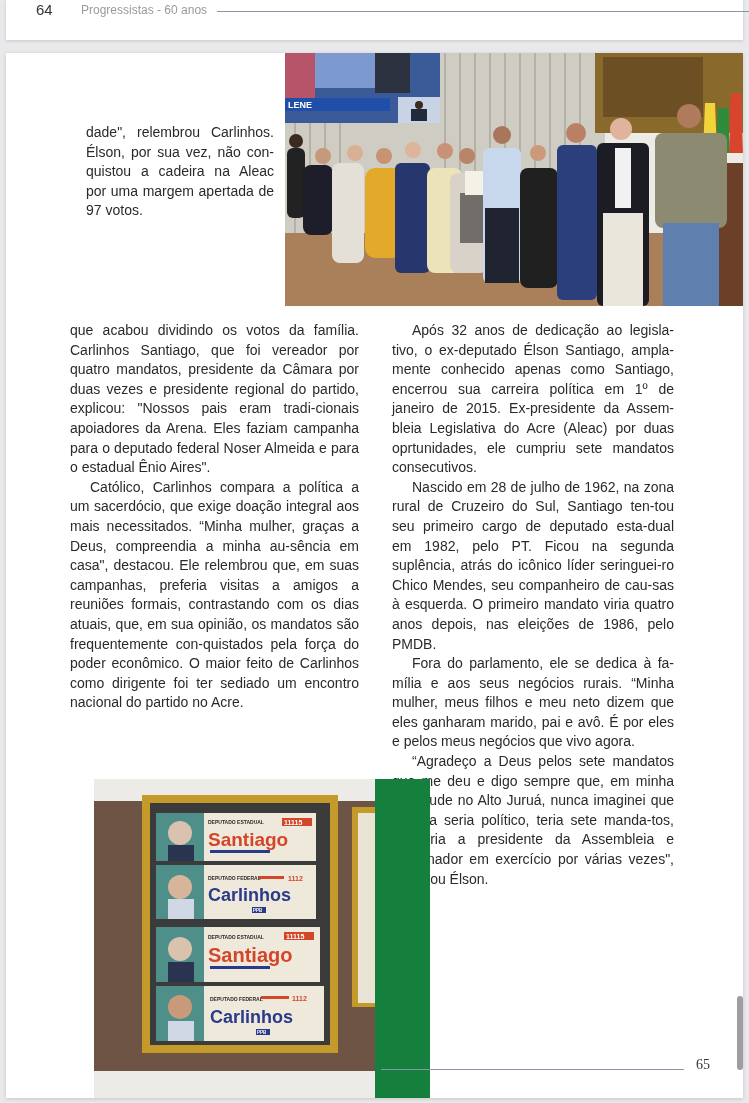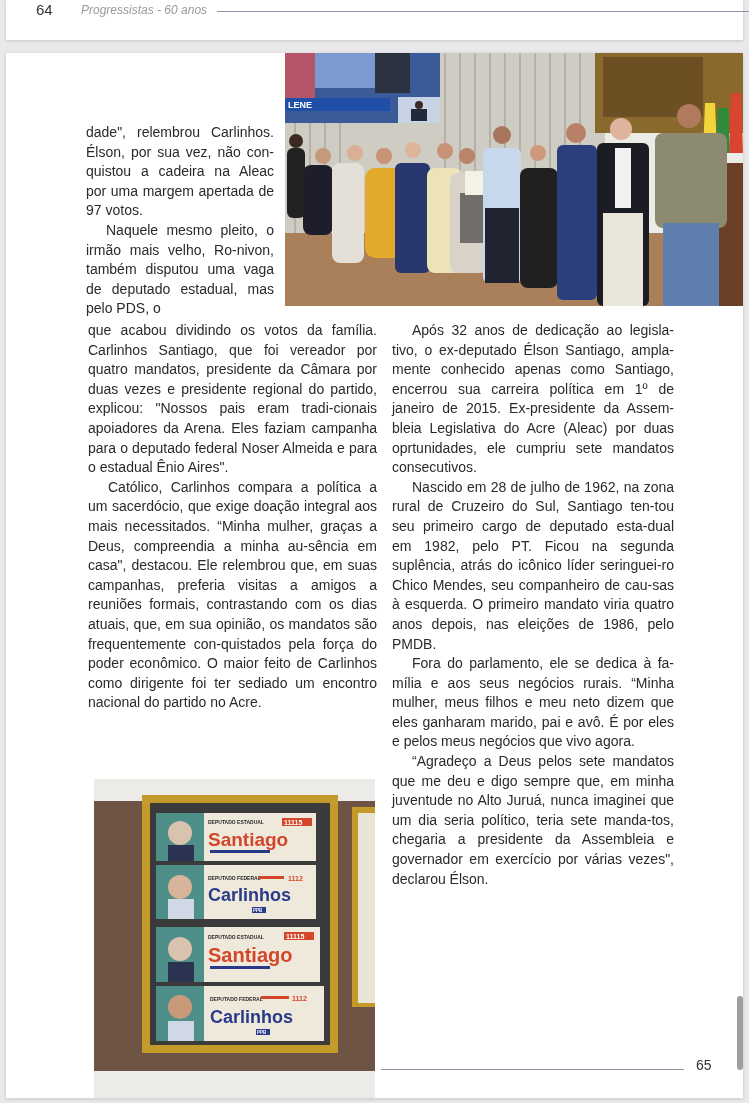--- a/index.html
+++ b/index.html
@@ -10,21 +10,21 @@
     position:relative;
   }
   .page-strip {
     position:absolute; left:6px; top:0; width:737px; height:40px;
     background:#ffffff; box-shadow:0 1px 3px rgba(0,0,0,0.15);
   }
   .page-num-top {
     position:absolute; left:30px; top:1px; font-size:15px; color:#333; 
   }
   .running-title {
-    position:absolute; left:75px; top:3px; font-size:12px; color:#9a9a9a; font-style:italic;
+    position:absolute; left:75px; top:3px; font-size:12px; color:#9a9a9a; 
   }
   .top-rule {
     position:absolute; left:211px; top:11px; width:532px; height:1px; background:#8a96a8;
   }
   .page-main {
     position:absolute; left:6px; top:53px; width:737px; height:1045px;
     background:#ffffff; box-shadow:0 1px 4px rgba(0,0,0,0.15);
     overflow:hidden;
   }
   .text-block {
@@ -32,28 +32,28 @@
     text-align:justify; hyphens:manual;
   }
   .text-block p { margin:0; text-indent:0; }
   .text-block p.ind { text-indent:20px; }
   .photo-ceremony {
     position:absolute; left:279px; top:0px; width:458px; height:253px;
     overflow:hidden;
     background:linear-gradient(180deg,#b9b6ae 0%, #c9c5bb 40%, #8a6a4a 75%, #6b4a30 100%);
   }
   .photo-posters {
-    position:absolute; left:88px; top:726px; width:281px; height:319px; overflow:hidden;
+    position:absolute; left:88px; top:726px; width:336px; height:319px; overflow:hidden;
     background:#15803d;
   }
   .bottom-rule {
     position:absolute; left:375px; top:1016px; width:303px; height:1px; background:#8a96a8;
   }
   .page-num-bottom {
-    position:absolute; left:690px; top:1004px; font-size:14px; color:#333;
+    position:absolute; left:690px; top:1004px; font-size:14px; color:#333;font-family:Liberation Serif, serif;
   }
   .scrollbar {
     position:absolute; left:737px; top:996px; width:6px; height:74px; border-radius:3px; background:#9e9e9e;
   }
 </style>
 </head>
 <body>
 
 <div class="page-strip">
   <span class="page-num-top">64</span>
@@ -135,24 +135,23 @@
         <circle cx="336" cy="76" r="11" fill="#e0b39e"></circle>
         <rect x="370" y="80" width="72" height="95" rx="8" fill="#8d8a72"></rect>
         <rect x="378" y="170" width="56" height="83" fill="#5f7fae"></rect>
         <circle cx="404" cy="63" r="12" fill="#b07a5c"></circle>
       </g>
     </svg>
   </div>
 
   <div class="text-block" style="left:80px; top:70px; width:188px;">
     <p>dade", relembrou Carlinhos. Élson, por sua vez, não con-quistou a cadeira na Aleac por uma margem apertada de 97 votos.</p>
-    <p class="ind">Naquele mesmo pleito, o irmão mais velho, Ro-nivon, também disputou uma vaga de deputado estadual, mas pelo PDS, o</p>
-  </div>
-
-  <div class="text-block" style="left:82px; top:268px; width:289px;">
+  </div>
+
+  <div class="text-block" style="left:64px; top:268px; width:289px;">
     <p>que acabou dividindo os votos da família. Carlinhos Santiago, que foi vereador por quatro mandatos, presidente da Câmara por duas vezes e presidente regional do partido, explicou: "Nossos pais eram tradi-cionais apoiadores da Arena. Eles faziam campanha para o deputado federal Noser Almeida e para o estadual Ênio Aires".</p>
     <p class="ind">Católico, Carlinhos compara a política a um sacerdócio, que exige doação integral aos mais necessitados. “Minha mulher, graças a Deus, compreendia a minha au-sência em casa", destacou. Ele relembrou que, em suas campanhas, preferia visitas a amigos a reuniões formais, contrastando com os dias atuais, que, em sua opinião, os mandatos são frequentemente con-quistados pela força do poder econômico. O maior feito de Carlinhos como dirigente foi ter sediado um encontro nacional do partido no Acre.</p>
   </div>
 
   <div class="text-block" style="left:386px; top:268px; width:282px;">
     <p class="ind">Após 32 anos de dedicação ao legisla-tivo, o ex-deputado Élson Santiago, ampla-mente conhecido apenas como Santiago, encerrou sua carreira política em 1º de janeiro de 2015. Ex-presidente da Assem-bleia Legislativa do Acre (Aleac) por duas oprtunidades, ele cumpriu sete mandatos consecutivos.</p>
     <p class="ind">Nascido em 28 de julho de 1962, na zona rural de Cruzeiro do Sul, Santiago ten-tou seu primeiro cargo de deputado esta-dual em 1982, pelo PT. Ficou na segunda suplência, atrás do icônico líder seringuei-ro Chico Mendes, seu companheiro de cau-sas à esquerda. O primeiro mandato viria quatro anos depois, nas eleições de 1986, pelo PMDB.</p>
     <p class="ind">Fora do parlamento, ele se dedica à fa-mília e aos seus negócios rurais. “Minha mulher, meus filhos e meu neto dizem que eles ganharam marido, pai e avô. É por eles e pelos meus negócios que vivo agora.</p>
     <p class="ind">“Agradeço a Deus pelos sete mandatos que me deu e digo sempre que, em minha juventude no Alto Juruá, nunca imaginei que um dia seria político, teria sete manda-tos, chegaria a presidente da Assembleia e governador em exercício por várias vezes", declarou Élson.</p>
   </div>

